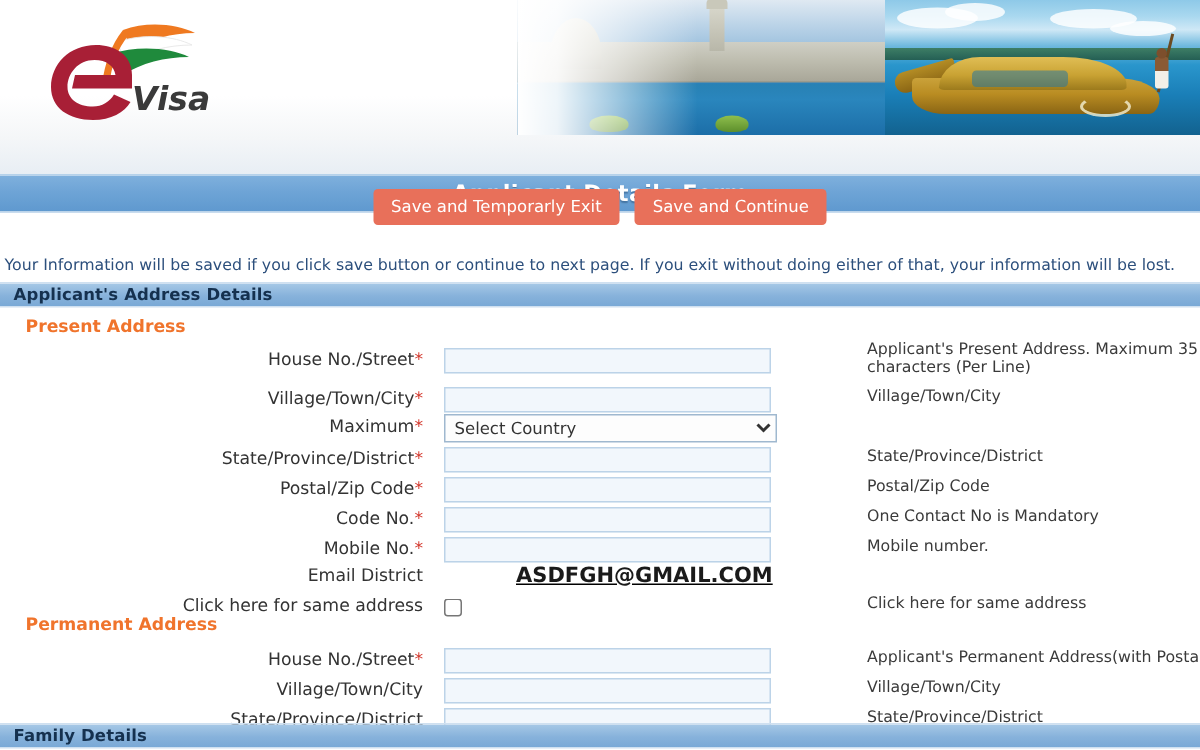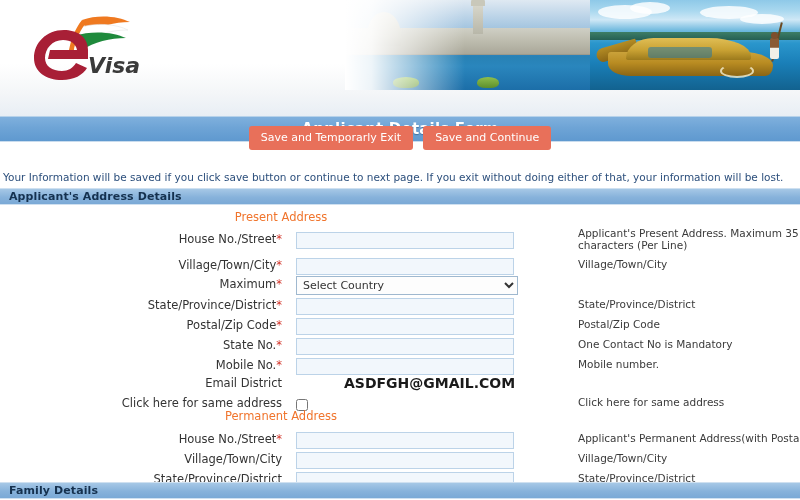--- a/index.html
+++ b/index.html
@@ -197,41 +197,40 @@
   }
   #sec-address { top: 188px; }
   #sec-family  { top: 482px; }
 
   
   .form-area { position:absolute; left:0; top:205px; width:800px; }
 
   .sub-head {
     color:#f0742c;
     font-size:11.5px;
-    font-weight:normal;
-    text-align:center;
+    font-weight:bold;
     width: 562px;
-    margin-left:0;
+    margin-left:17px;
   }
   #ph-present  { position:absolute; left:0; top:5px; }
   #ph-permanent{ position:absolute; left:0; top:204px; }
 
   .row {
     position:absolute;
     left:0; width:800px; height:20px;
   }
   .lbl {
     position:absolute; left:0; width:282px;
     text-align:right;
     font-size:11.5px; color:#333;
     line-height:20px;
     white-space:nowrap;
   }
   .req { color:#d2362b; }
-  .fld { position:absolute; left:296px; top:0; }
+  .fld { position:absolute; left:296px; top:0;text-decoration:underline; }
   input.txt {
     width:218px; height:17px;
     background:#f2f7fc;
     border:1px solid #bcd3e8;
     font-family:"DejaVu Sans","Liberation Sans",sans-serif;
     font-size:11px;
     color:#222;
     padding:0 3px;
     outline:none;
   }
@@ -367,21 +366,21 @@
       <div class="hint" style="top:3px;">State/Province/District</div>
     </div>
 
     <div class="row" style="top:110px;">
       <div class="lbl"><span>Postal/Zip Code</span><span class="req">*</span></div>
       <div class="fld"><input class="txt" type="text" value="" style=""></div>
       <div class="hint" style="top:3px;">Postal/Zip Code</div>
     </div>
 
     <div class="row" style="top:130px;">
-      <div class="lbl"><span>State No.</span><span class="req">*</span></div>
+      <div class="lbl"><span>Code No.</span><span class="req">*</span></div>
       <div class="fld"><input class="txt" type="text" value="" style=""></div>
       <div class="hint" style="top:3px;">One Contact No is Mandatory</div>
     </div>
 
     <div class="row" style="top:150px;">
       <div class="lbl"><span>Mobile No.</span><span class="req">*</span></div>
       <div class="fld"><input class="txt" type="text" value="" style=""></div>
       <div class="hint" style="top:3px;">Mobile number.</div>
     </div>
 

